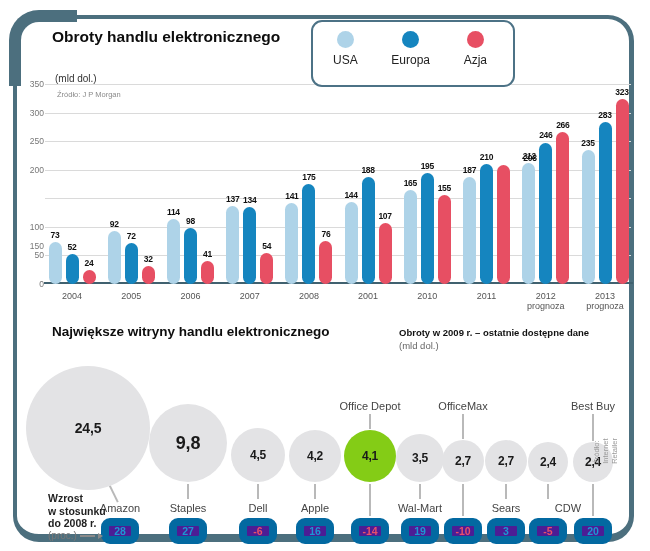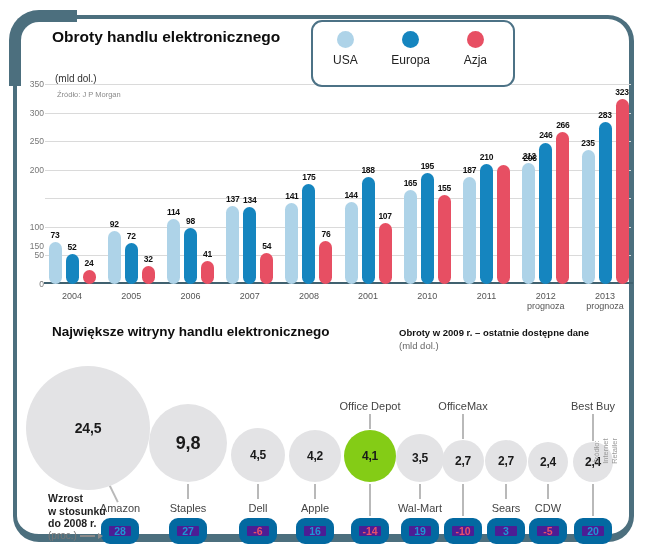--- a/index.html
+++ b/index.html
@@ -232,21 +232,21 @@
       <div class="vline" style="left: 462.25px; top: 484px; height: 32px;"></div>
       <div class="bubble" style="left: 442px; top: 440px; width: 42px; height: 42px; font-size: 12px; background: rgb(227, 227, 229);">2,7</div>
       <div class="bubble-label" style="left: 413px; top: 400px;">OfficeMax</div>
       <div class="tab" style="left: 444px; color: rgb(232, 80, 106);">-10</div>
       <div class="vline" style="left: 505.25px; top: 484px; height: 15px;"></div>
       <div class="bubble" style="left: 485px; top: 440px; width: 42px; height: 42px; font-size: 12px; background: rgb(227, 227, 229);">2,7</div>
       <div class="bubble-label" style="left: 456px; top: 502px;">Sears</div>
       <div class="tab" style="left: 487px; color: rgb(27, 152, 212);">3</div>
       <div class="vline" style="left: 547.25px; top: 484px; height: 15px;"></div>
       <div class="bubble" style="left: 528px; top: 442px; width: 40px; height: 40px; font-size: 12px; background: rgb(227, 227, 229);">2,4</div>
-      <div class="bubble-label" style="left: 498px; top: 502px;">CDW</div>
+      <div class="bubble-label" style="left: 498px; top: 502px; padding-left: 20px;">CDW</div>
       <div class="tab" style="left: 529px; color: rgb(232, 80, 106);">-5</div>
       <div class="vline" style="left: 592.25px; top: 414px; height: 27px;"></div>
       <div class="vline" style="left: 592.25px; top: 484px; height: 32px;"></div>
       <div class="bubble" style="left: 573px; top: 442px; width: 40px; height: 40px; font-size: 12px; background: rgb(227, 227, 229);">2,4</div>
       <div class="bubble-label" style="left: 543px; top: 400px;">Best Buy</div>
       <div class="tab" style="left: 574px; color: rgb(27, 152, 212);">20</div>
     </div>
 
   <div class="growth-note">
     <div>Wzrost</div>

